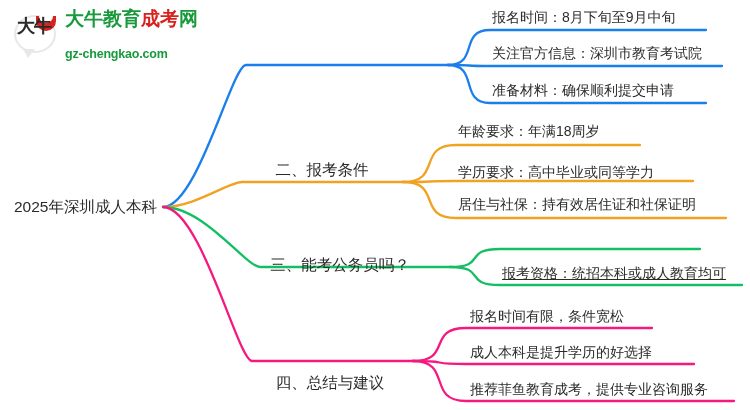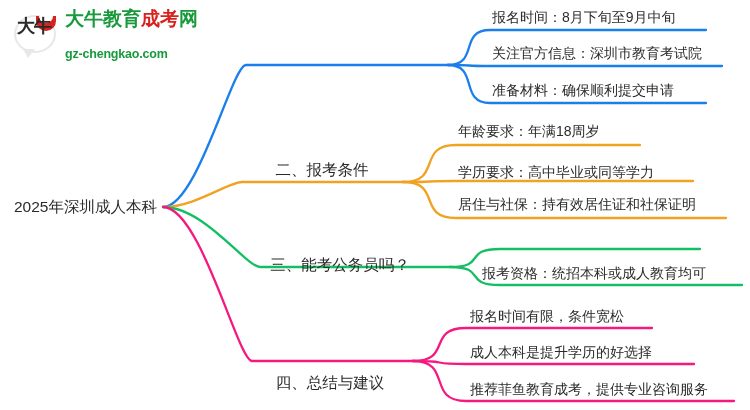--- a/index.html
+++ b/index.html
@@ -167,20 +167,20 @@
   <div class="node node-leaf" style="left:492px; top:9px;">报名时间：8月下旬至9月中旬</div>
   <div class="node node-leaf" style="left:492px; top:45px;">关注官方信息：深圳市教育考试院</div>
   <div class="node node-leaf" style="left:492px; top:82px;">准备材料：确保顺利提交申请</div>
 
   <div class="node node-branch" style="left:322px; top:161px;">二、报考条件</div>
   <div class="node node-leaf" style="left:458px; top:123px;">年龄要求：年满18周岁</div>
   <div class="node node-leaf" style="left:458px; top:164px;">学历要求：高中毕业或同等学力</div>
   <div class="node node-leaf" style="left:458px; top:196px;">居住与社保：持有效居住证和社保证明</div>
 
   <div class="node node-branch" style="left:340px; top:248px;margin-top:8px;">三、能考公务员吗？</div>
-  <div class="node node-leaf" style="left:482px; top:265px;">报考资格：统招本科或成人教育均可</div>
+  <div class="node node-leaf" style="left:502px; top:265px;text-decoration:underline;">报考资格：统招本科或成人教育均可</div>
 
   <div class="node node-branch" style="left:330px; top:342px;margin-top:32px;">四、总结与建议</div>
   <div class="node node-leaf" style="left:470px; top:308px;">报名时间有限，条件宽松</div>
   <div class="node node-leaf" style="left:470px; top:381px;">推荐菲鱼教育成考，提供专业咨询服务</div>
   <div class="node node-leaf" style="left:470px; top:344px;">成人本科是提升学历的好选择</div>
 
 </div>
 
 </body></html>

